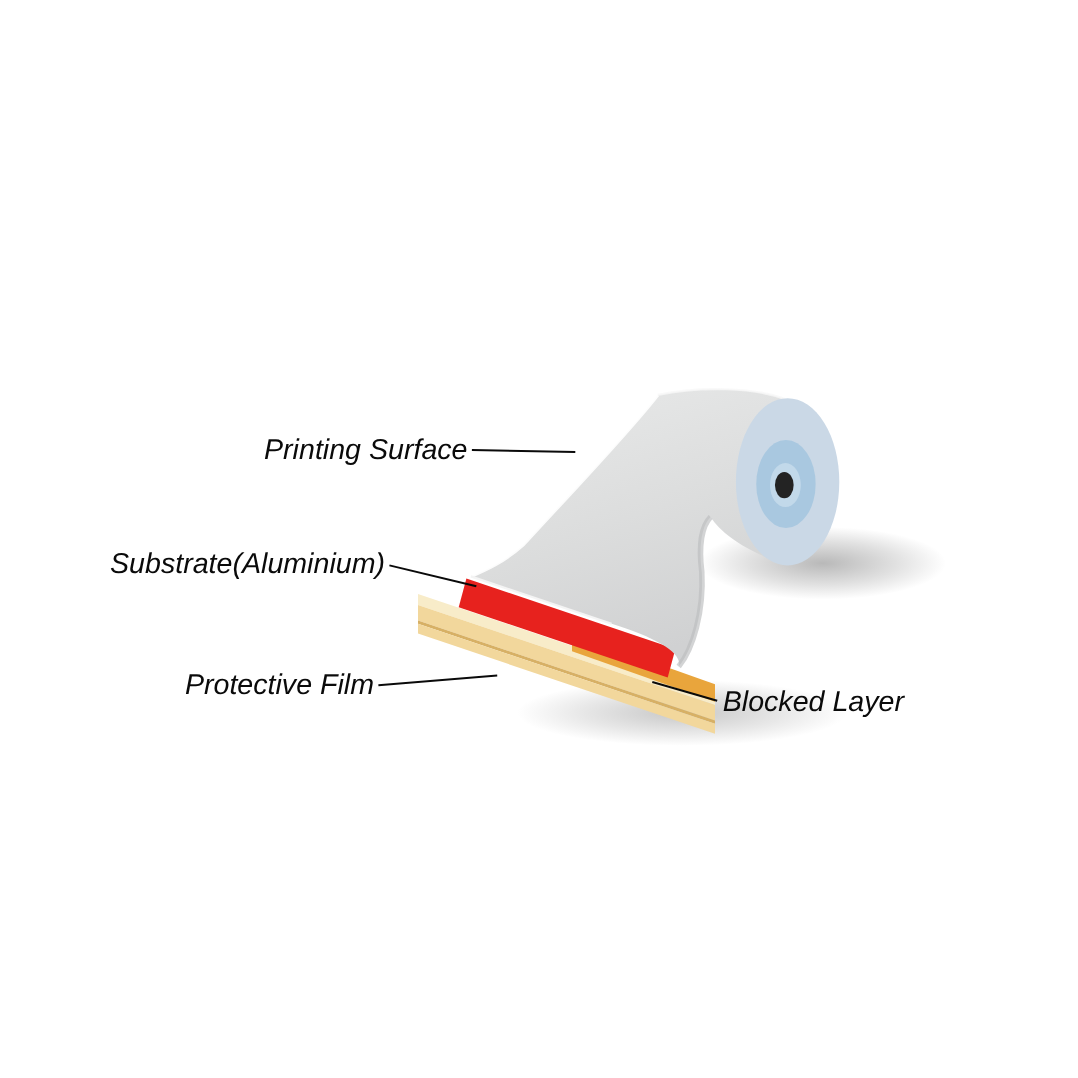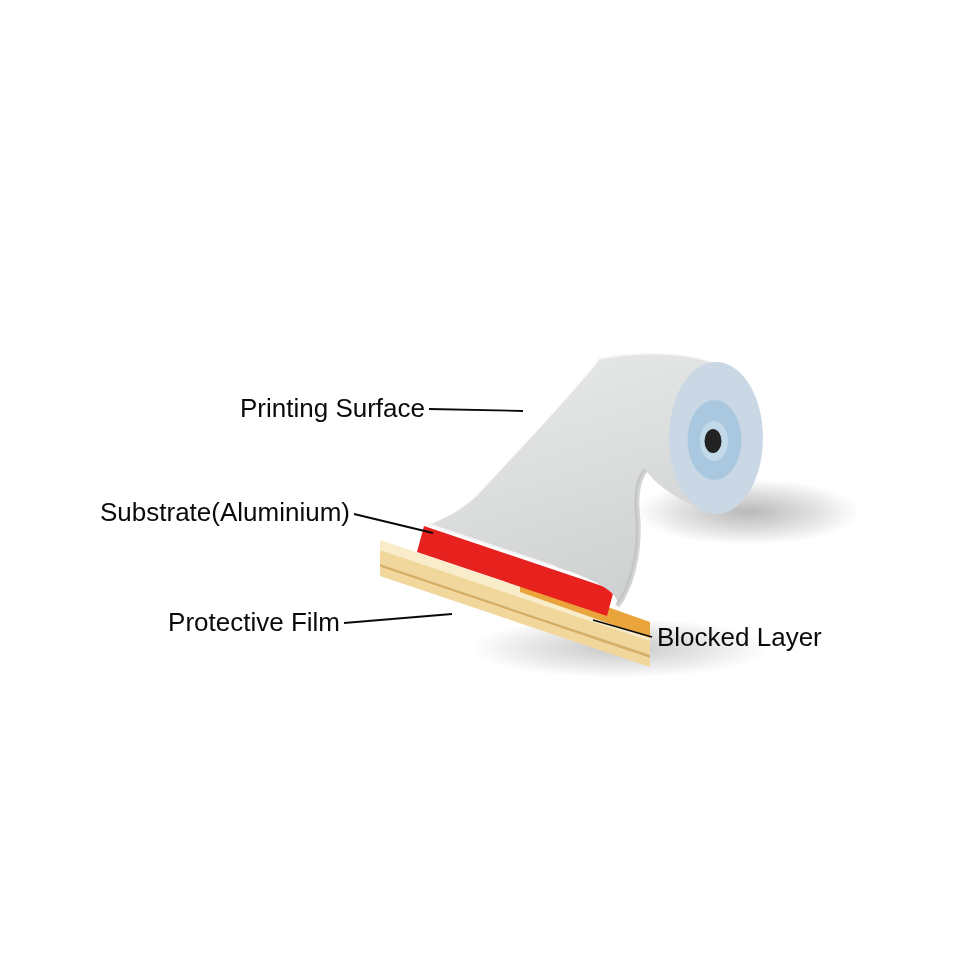--- a/index.html
+++ b/index.html
@@ -7,20 +7,21 @@
     padding: 0;
     background: #ffffff;
   }
   .canvas {
     position: relative;
     width: 980px;
     height: 980px;
     background: #ffffff;
     overflow: hidden;
     font-family: "Liberation Sans", sans-serif;
+    font-style: italic;
   }
   svg text {
     font-family: "Liberation Sans", sans-serif;
     font-size: 26px;
     fill: #0a0a0a;
   }
 </style>
 </head>
 <body>
 

